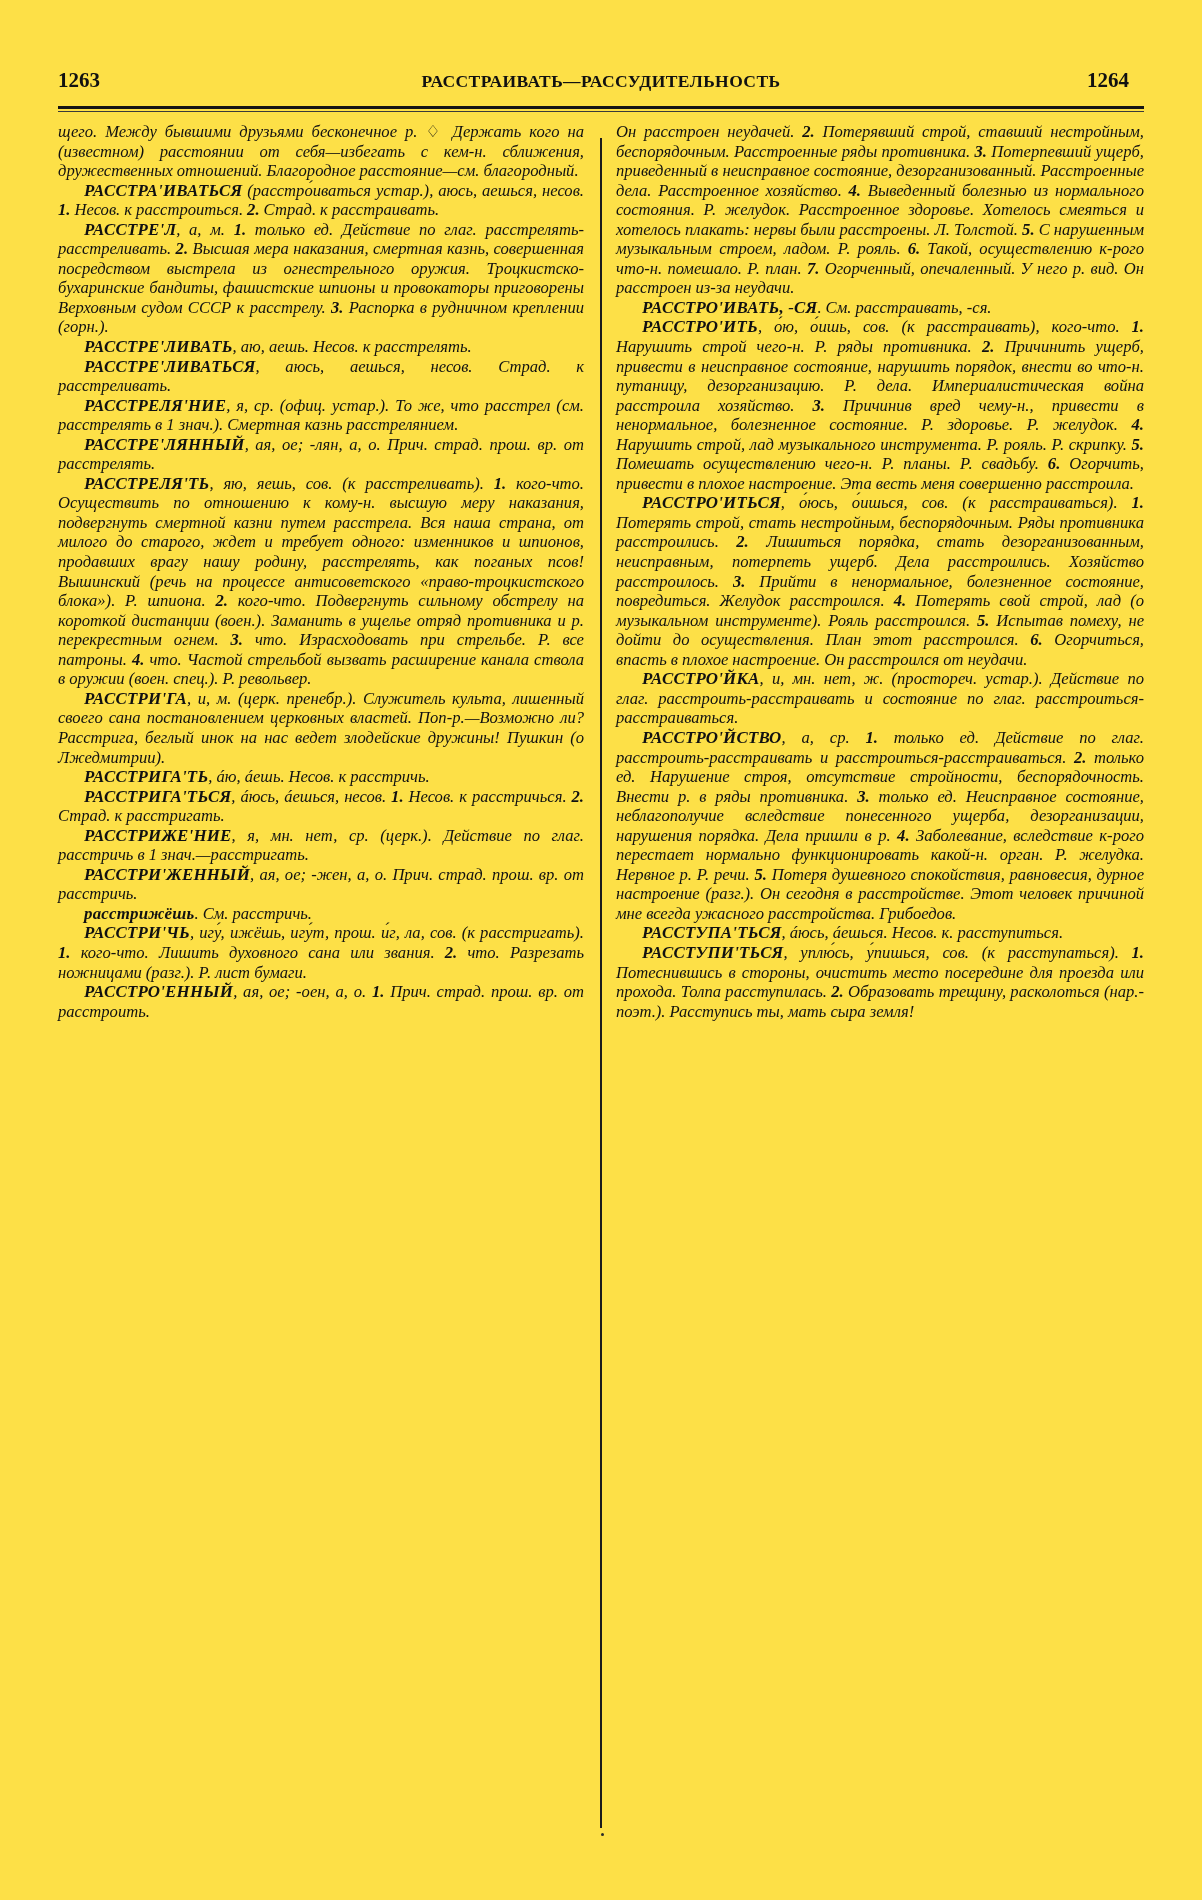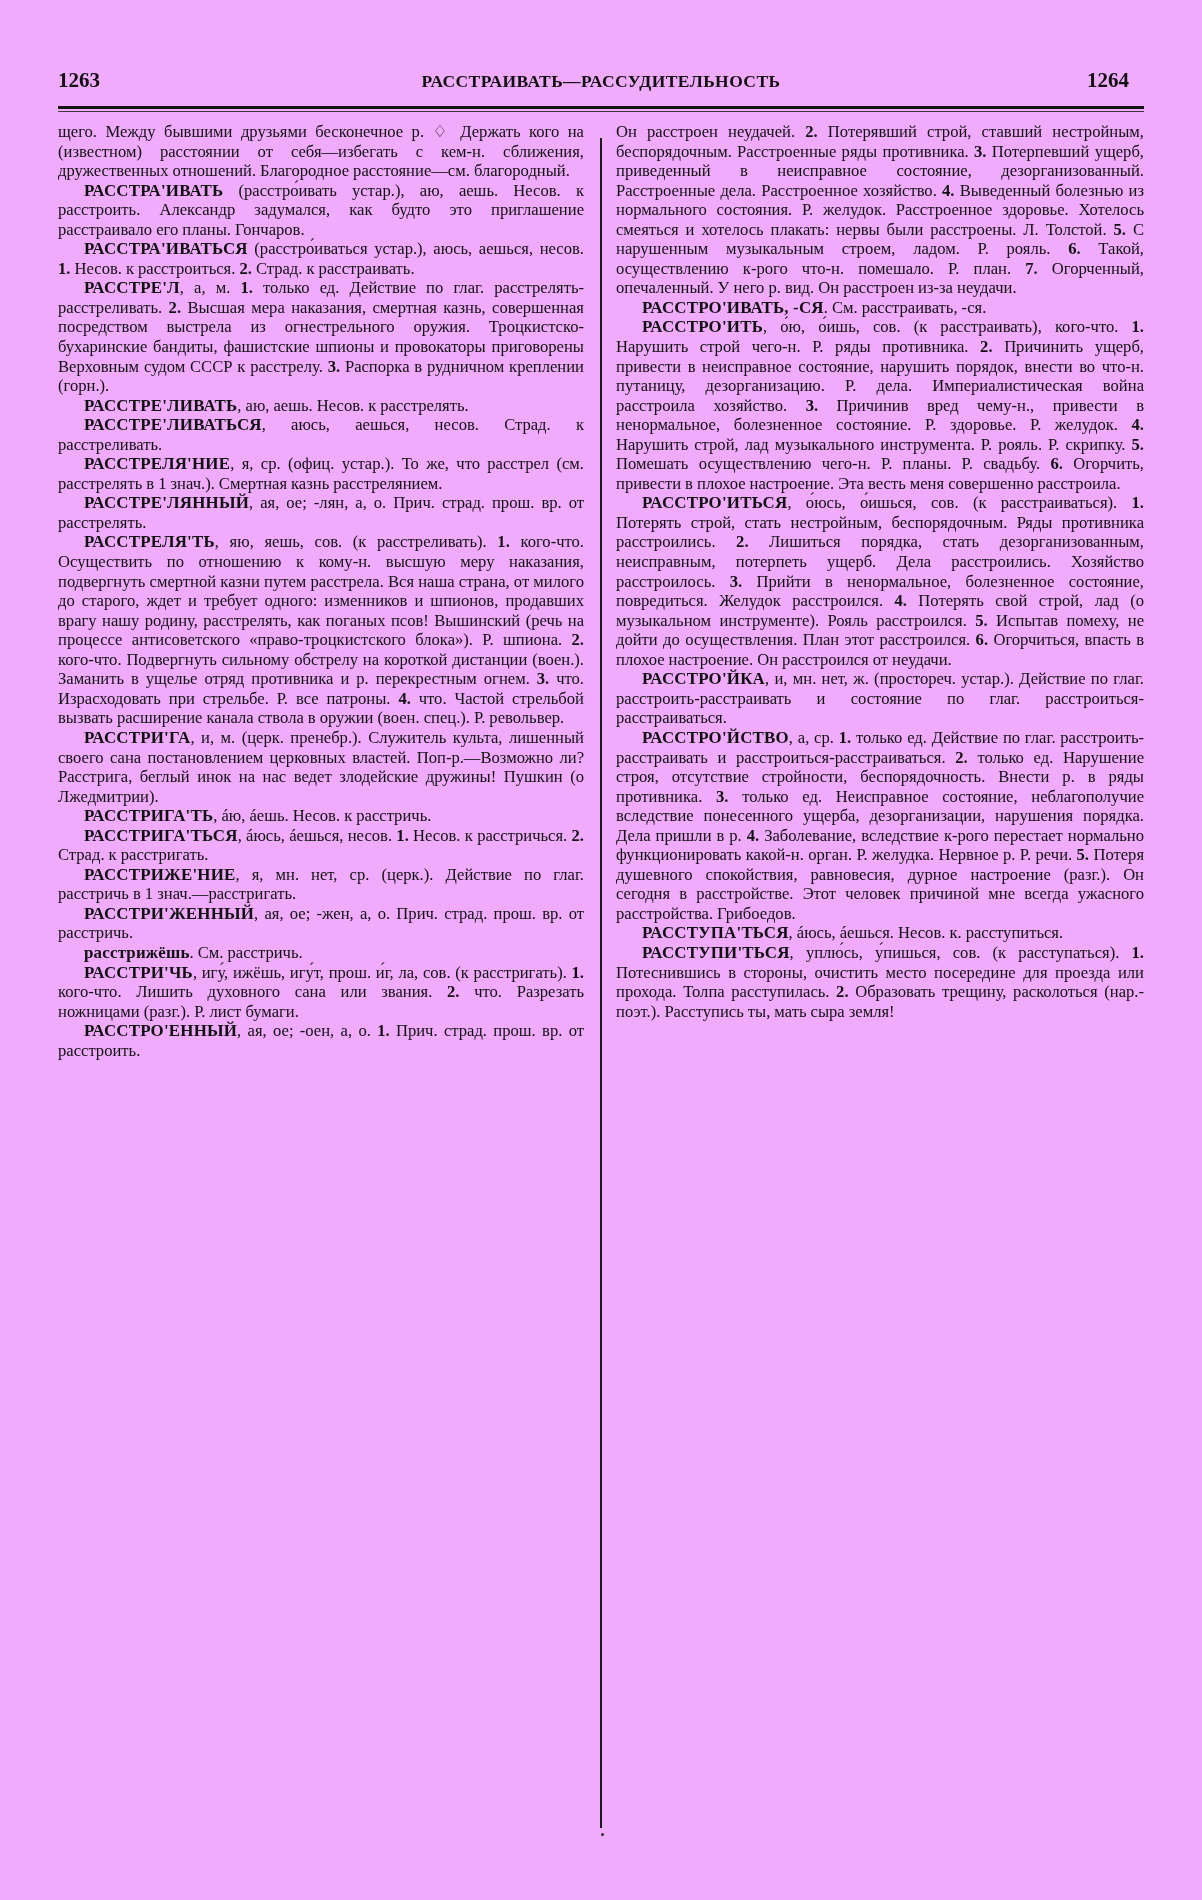--- a/index.html
+++ b/index.html
@@ -4,21 +4,21 @@
 <style>
   html, body {
     margin: 0;
     padding: 0;
     background: #ffffff;
   }
   .page {
     position: relative;
     width: 1202px;
     height: 1900px;
-    background: #f0abfc;
+    background: #fde047;
     font-family: "Liberation Serif", "DejaVu Serif", serif;
     color: #111111;
     box-sizing: border-box;
     overflow: hidden;
   }
 
   
   .masthead {
     position: absolute;
     left: 58px;
@@ -65,20 +65,21 @@
 
   
   .columns {
     position: absolute;
     left: 58px;
     right: 58px;
     top: 122px;
     bottom: 60px;
     display: flex;
     gap: 0;
+    font-style: italic;
   }
   .col {
     width: 50%;
     box-sizing: border-box;
     font-size: 16.6px;
     line-height: 19.55px;
     text-align: justify;
     text-justify: inter-word;
     hyphens: none;
     word-spacing: -0.1px;
@@ -134,21 +135,20 @@
   </div>
 
   <div class="rule rule-thick"></div>
   <div class="rule rule-thin"></div>
 
   <div class="gutter-rule"></div>
 
   <div class="columns">
     <div class="col col-left" id="col-left">
         <p class="cont">щего. Между бывшими друзьями бесконечное р. ♢ Держать кого на (известном) расстоянии от себя—избегать с кем-н. сближения, дружественных отношений. Благородное расстояние—см. благородный.</p>
-        <p class="entry"><span class="hw">РАССТРА'ИВАТЬ</span> (расстро́ивать устар.), аю, аешь. Несов. к расстроить. Александр задумался, как будто это приглашение расстраивало его планы. Гончаров.</p>
         <p class="entry"><span class="hw">РАССТРА'ИВАТЬСЯ</span> (расстро́иваться устар.), аюсь, аешься, несов. <span class="num">1.</span> Несов. к расстроиться. <span class="num">2.</span> Страд. к расстраивать.</p>
         <p class="entry"><span class="hw">РАССТРЕ'Л</span>, а, м. <span class="num">1.</span> только ед. Действие по глаг. расстрелять-расстреливать. <span class="num">2.</span> Высшая мера наказания, смертная казнь, совершенная посредством выстрела из огнестрельного оружия. Троцкистско-бухаринские бандиты, фашистские шпионы и провокаторы приговорены Верховным судом СССР к расстрелу. <span class="num">3.</span> Распорка в рудничном креплении (горн.).</p>
         <p class="entry"><span class="hw">РАССТРЕ'ЛИВАТЬ</span>, аю, аешь. Несов. к расстрелять.</p>
         <p class="entry"><span class="hw">РАССТРЕ'ЛИВАТЬСЯ</span>, аюсь, аешься, несов. Страд. к расстреливать.</p>
         <p class="entry"><span class="hw">РАССТРЕЛЯ'НИЕ</span>, я, ср. (офиц. устар.). То же, что расстрел (см. расстрелять в 1 знач.). Смертная казнь расстрелянием.</p>
         <p class="entry"><span class="hw">РАССТРЕ'ЛЯННЫЙ</span>, ая, ое; -лян, а, о. Прич. страд. прош. вр. от расстрелять.</p>
         <p class="entry"><span class="hw">РАССТРЕЛЯ'ТЬ</span>, яю, яешь, сов. (к расстреливать). <span class="num">1.</span> кого-что. Осуществить по отношению к кому-н. высшую меру наказания, подвергнуть смертной казни путем расстрела. Вся наша страна, от милого до старого, ждет и требует одного: изменников и шпионов, продавших врагу нашу родину, расстрелять, как поганых псов! Вышинский (речь на процессе антисоветского «право-троцкистского блока»). Р. шпиона. <span class="num">2.</span> кого-что. Подвергнуть сильному обстрелу на короткой дистанции (воен.). Заманить в ущелье отряд противника и р. перекрестным огнем. <span class="num">3.</span> что. Израсходовать при стрельбе. Р. все патроны. <span class="num">4.</span> что. Частой стрельбой вызвать расширение канала ствола в оружии (воен. спец.). Р. револьвер.</p>
         <p class="entry"><span class="hw">РАССТРИ'ГА</span>, и, м. (церк. пренебр.). Служитель культа, лишенный своего сана постановлением церковных властей. Поп-р.—Возможно ли? Расстрига, беглый инок на нас ведет злодейские дружины! Пушкин (о Лжедмитрии).</p>
         <p class="entry"><span class="hw">РАССТРИГА'ТЬ</span>, áю, áешь. Несов. к расстричь.</p>
         <p class="entry"><span class="hw">РАССТРИГА'ТЬСЯ</span>, áюсь, áешься, несов. <span class="num">1.</span> Несов. к расстричься. <span class="num">2.</span> Страд. к расстригать.</p>

